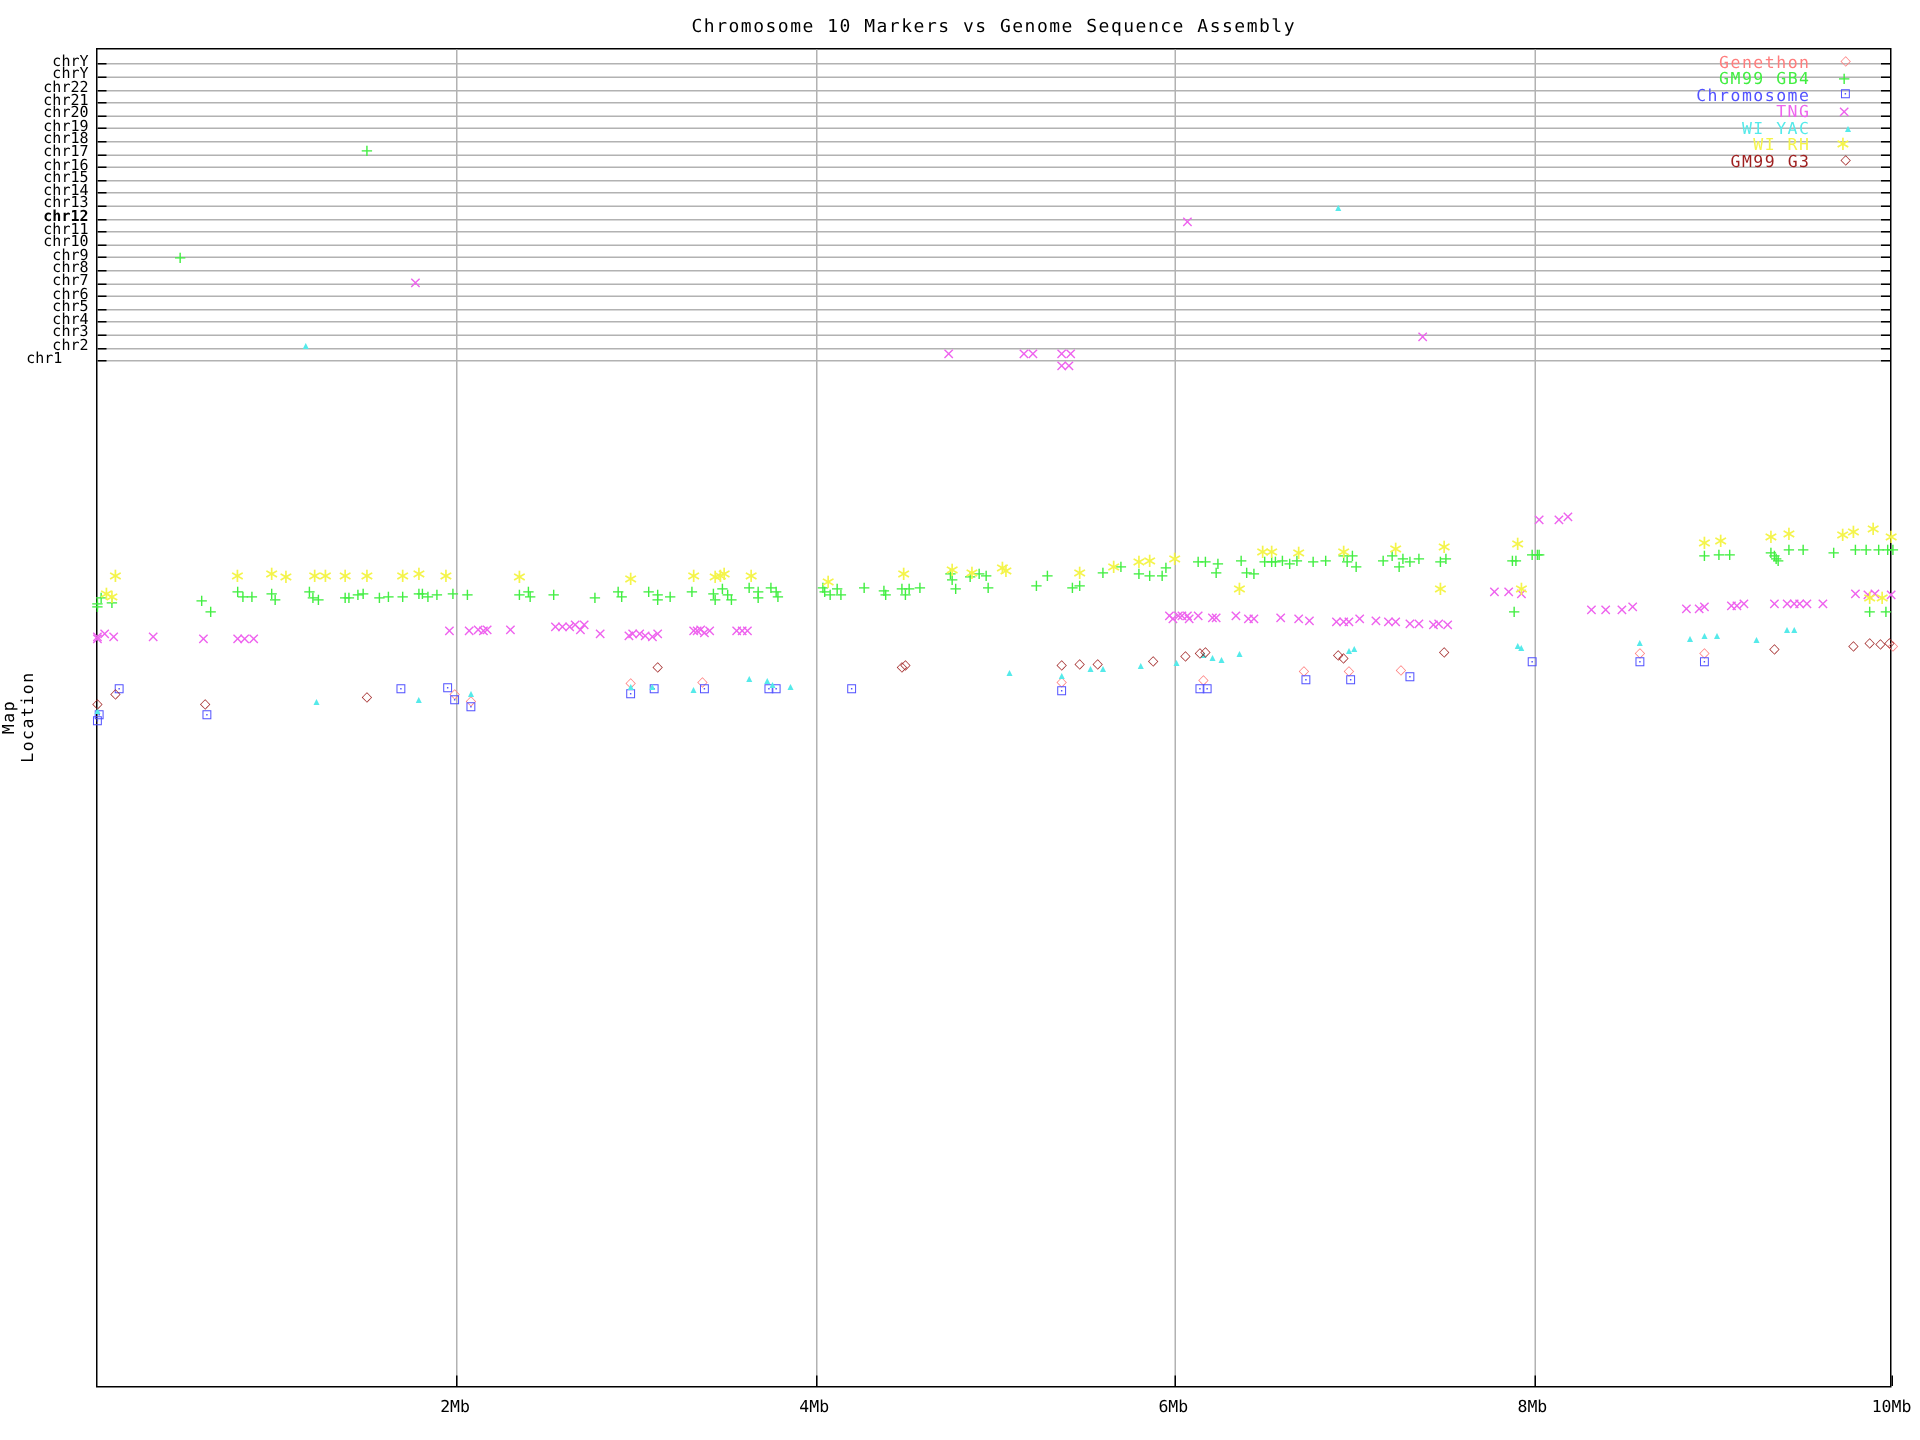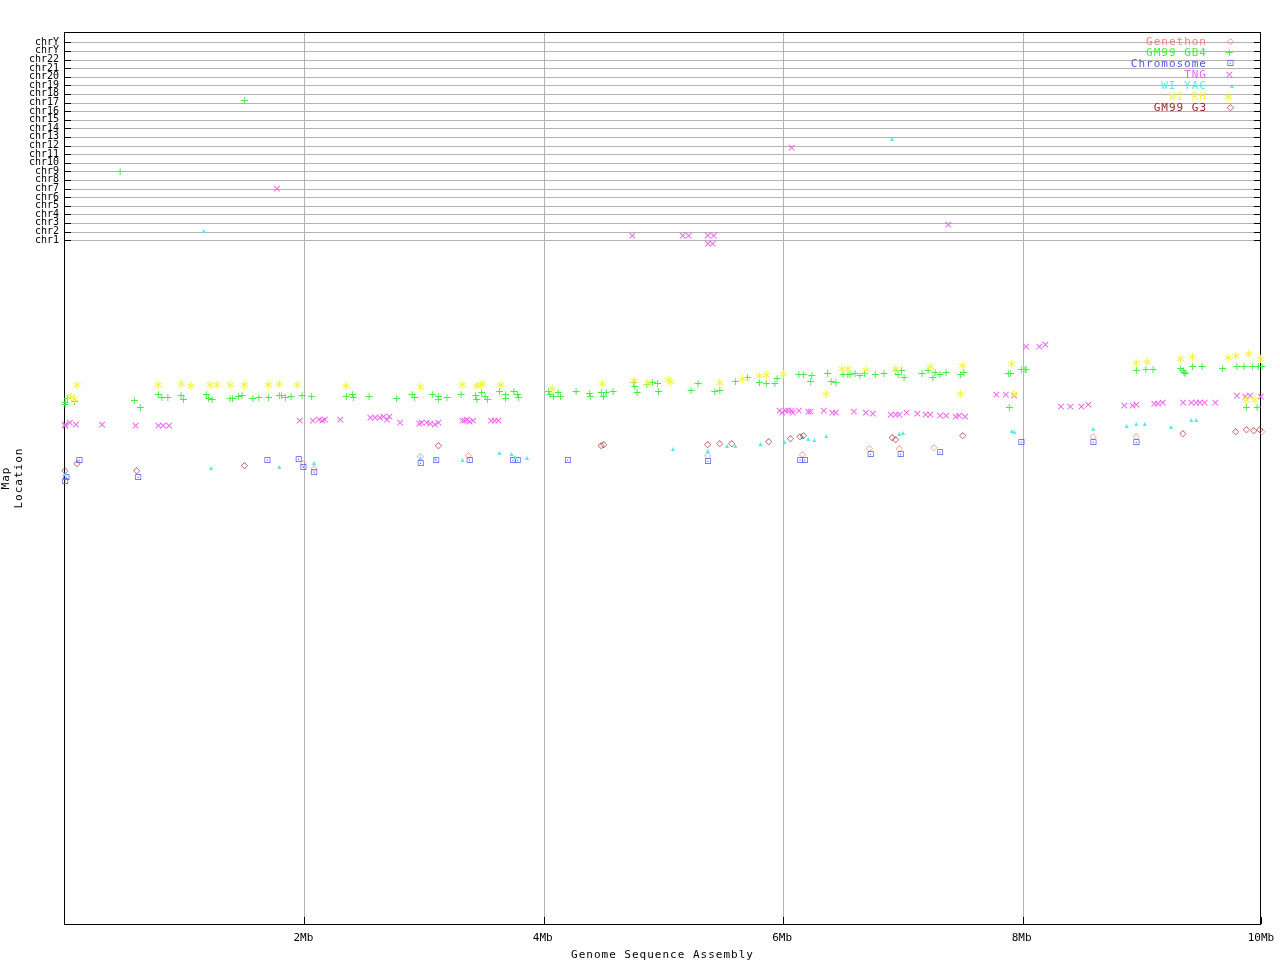--- a/index.html
+++ b/index.html
@@ -26,20 +26,21 @@
   #ylabel{position:absolute;left:-33px;top:465px;width:90px;text-align:center;
           font-size:11px;letter-spacing:1px;transform:rotate(-90deg);}
   .legend-row{position:absolute;height:11px;font-size:11px;line-height:11px;}
   .legend-text{position:absolute;right:73px;white-space:nowrap;letter-spacing:1px;}
   .legend-marker{position:absolute;right:46px;font-family:"DejaVu Sans",sans-serif;}
 </style>
 </head>
 <body>
 
 <div id="canvas">
+  <div id="title">Chromosome 10 Markers vs Genome Sequence Assembly</div>
   <div id="ylabel" class="abs">Map Location</div>
   <div id="plot-area">
       <div class="hgrid" style="top: 9.3px;"></div>
       <div class="tickL" style="top: 9.3px;"></div>
       <div class="tickR" style="top: 9.3px;"></div>
       <div class="hgrid" style="top: 17.9px;"></div>
       <div class="tickL" style="top: 17.9px;"></div>
       <div class="tickR" style="top: 17.9px;"></div>
       <div class="hgrid" style="top: 26.5px;"></div>
       <div class="tickL" style="top: 26.5px;"></div>
@@ -495,32 +496,32 @@
       <div class="chr-label" style="top: 54px;">chr22</div>
       <div class="chr-label" style="top: 62.6px;">chr21</div>
       <div class="chr-label" style="top: 71.2px;">chr20</div>
       <div class="chr-label" style="top: 79.8px;">chr19</div>
       <div class="chr-label" style="top: 88.4px;">chr18</div>
       <div class="chr-label" style="top: 97px;">chr17</div>
       <div class="chr-label" style="top: 105.6px;">chr16</div>
       <div class="chr-label" style="top: 114.2px;">chr15</div>
       <div class="chr-label" style="top: 122.8px;">chr14</div>
       <div class="chr-label" style="top: 131.4px;">chr13</div>
-      <div class="chr-label" style="top: 140px;">chr12</div>
+      <div class="chr-label" style="top: 140px; font-weight: bold;">chr12</div>
       <div class="chr-label" style="top: 148.6px;">chr11</div>
       <div class="chr-label" style="top: 157.2px;">chr10</div>
       <div class="chr-label" style="top: 165.8px;">chr9</div>
       <div class="chr-label" style="top: 174.4px;">chr8</div>
       <div class="chr-label" style="top: 183px;">chr7</div>
       <div class="chr-label" style="top: 191.6px;">chr6</div>
       <div class="chr-label" style="top: 200.2px;">chr5</div>
       <div class="chr-label" style="top: 208.8px;">chr4</div>
       <div class="chr-label" style="top: 217.4px;">chr3</div>
       <div class="chr-label" style="top: 226px;">chr2</div>
-      <div class="chr-label" style="top: 234.6px;">chr1</div>
+      <div class="chr-label" style="top: 234.6px; text-align: center;">chr1</div>
     </div>
   <div id="xtick-labels">
       <div class="xtick-label" style="left: 303.4px;">2Mb</div>
       <div class="xtick-label" style="left: 542.8px;">4Mb</div>
       <div class="xtick-label" style="left: 782.2px;">6Mb</div>
       <div class="xtick-label" style="left: 1021.6px;">8Mb</div>
       <div class="xtick-label" style="left: 1261px;">10Mb</div>
     </div>
   <div id="legend">
       <div class="legend-row" style="top: 36px; left: 0px; width: 1280px;">
@@ -545,14 +546,13 @@
       </div>
       <div class="legend-row" style="top: 91px; left: 0px; width: 1280px;">
         <span class="legend-text" style="color: rgb(244, 244, 74);">WI RH</span>
         <span class="legend-marker" style="color: rgb(244, 244, 74); font-size: 13px;">∗</span>
       </div>
       <div class="legend-row" style="top: 102px; left: 0px; width: 1280px;">
         <span class="legend-text" style="color: rgb(158, 31, 31);">GM99 G3</span>
         <span class="legend-marker" style="color: rgb(158, 31, 31); font-size: 9px;">◇</span>
       </div>
     </div>
-  <div id="xlabel">Genome Sequence Assembly</div>
 </div>
 
 </body></html>

